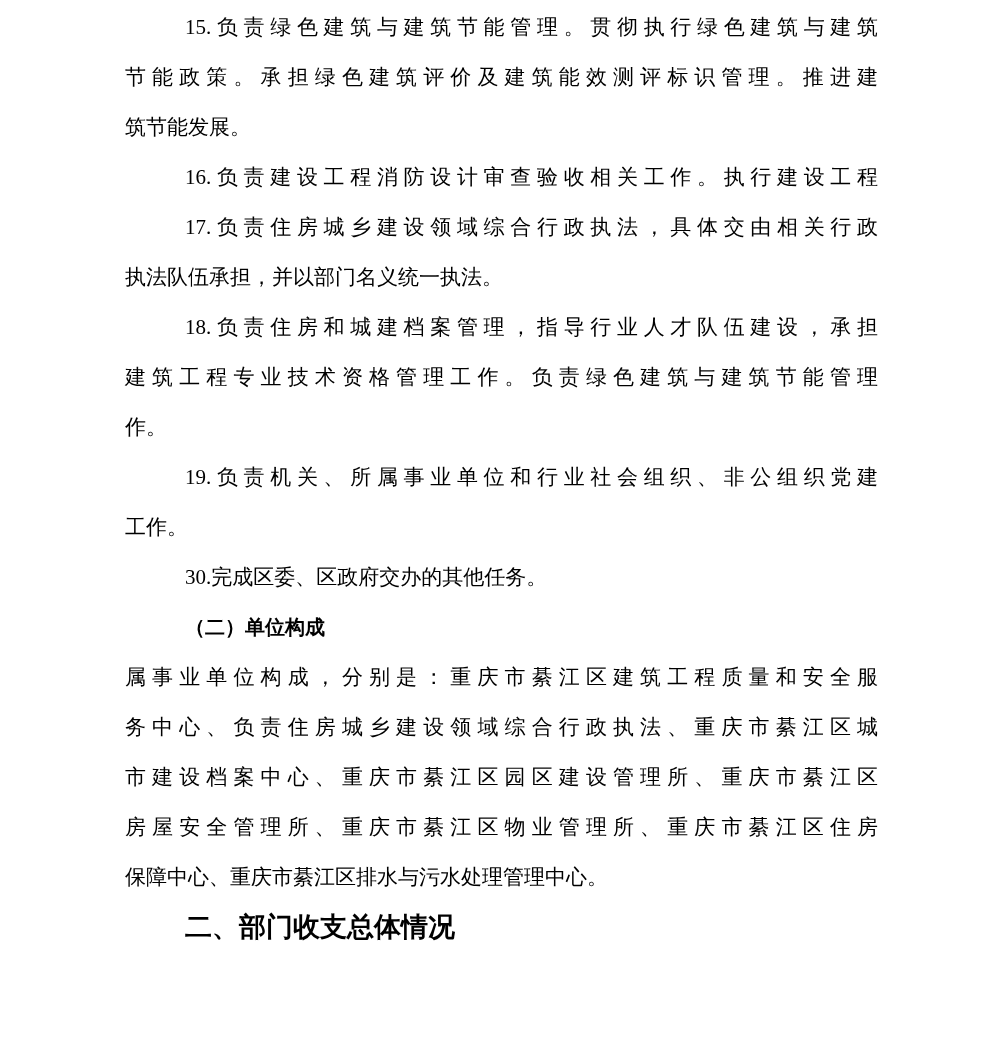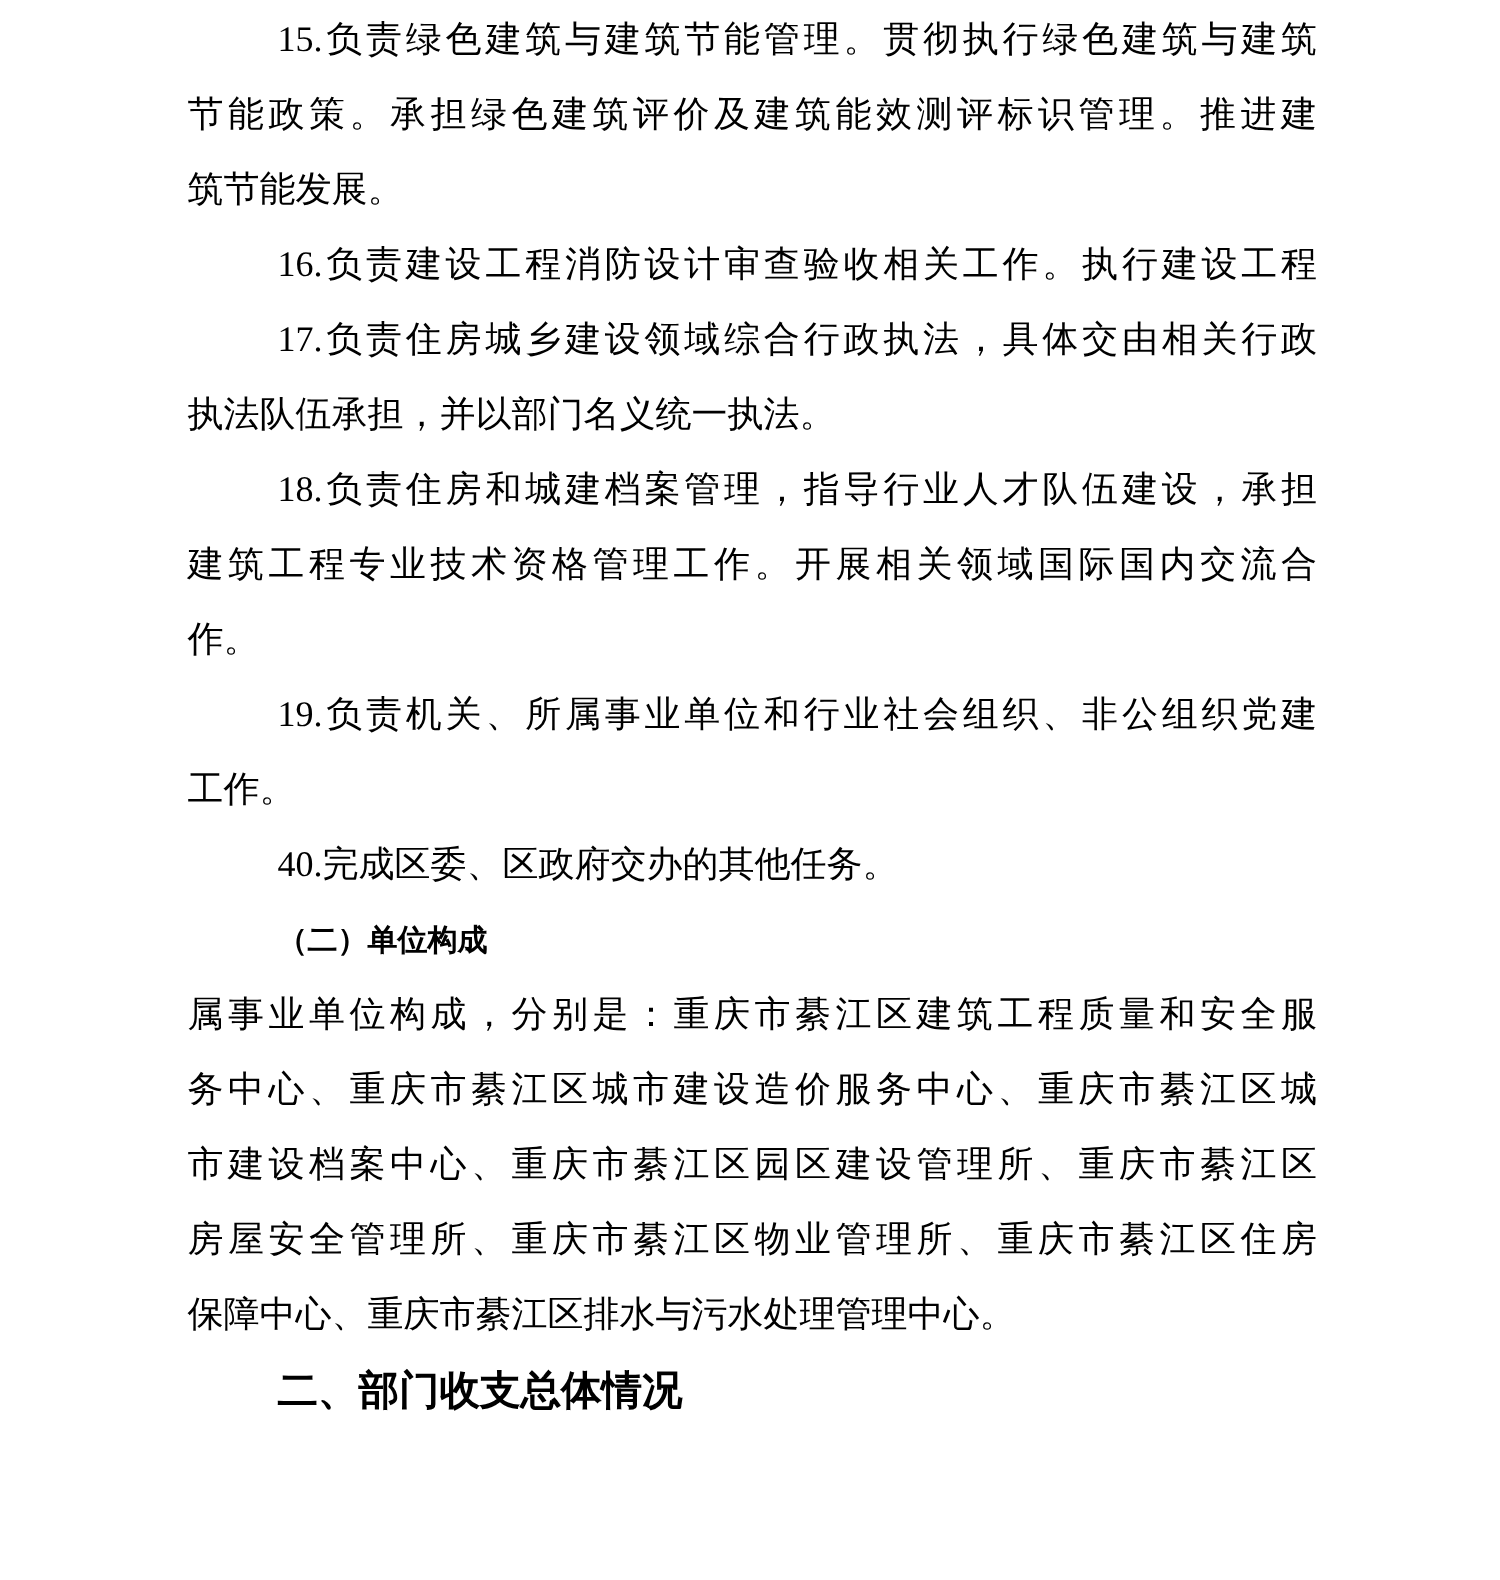--- a/index.html
+++ b/index.html
@@ -17,21 +17,21 @@
   }
   .doc {
     position: absolute;
     left: 125px;
     top: 2px;
     width: 753px;
   }
   .line {
     height: 50px;
     line-height: 50px;
-    font-size: 24px;
+    font-size: 21px;
     letter-spacing: 0;
     text-align: justify;
     text-align-last: justify;
     text-justify: inter-character;
   }
   .indent {
     text-indent: 60px;
   }
   .flush {
     text-align: center;
@@ -62,40 +62,40 @@
     <div class="line indent">16.负责建设工程消防设计审查验收相关工作。执行建设工程</div>
   </div>
 
   <div>
     <div class="line indent">17.负责住房城乡建设领域综合行政执法，具体交由相关行政</div>
     <div class="line flush">执法队伍承担，并以部门名义统一执法。</div>
   </div>
 
   <div>
     <div class="line indent">18.负责住房和城建档案管理，指导行业人才队伍建设，承担</div>
-    <div class="line">建筑工程专业技术资格管理工作。开展相关领域国际国内交流合</div>
+    <div class="line">建筑工程专业技术资格管理工作。负责绿色建筑与建筑节能管理</div>
     <div class="line flush">作。</div>
   </div>
 
   <div>
     <div class="line indent">19.负责机关、所属事业单位和行业社会组织、非公组织党建</div>
     <div class="line flush">工作。</div>
   </div>
 
   <div>
-    <div class="line indent flush">40.完成区委、区政府交办的其他任务。</div>
+    <div class="line indent flush">30.完成区委、区政府交办的其他任务。</div>
   </div>
 
   <div>
     <div class="line indent flush h-serif">（二）单位构成</div>
   </div>
 
   <div>
     <div class="line">属事业单位构成，分别是：重庆市綦江区建筑工程质量和安全服</div>
-    <div class="line">务中心、重庆市綦江区城市建设造价服务中心、重庆市綦江区城</div>
+    <div class="line">务中心、负责住房城乡建设领域综合行政执法、重庆市綦江区城</div>
     <div class="line">市建设档案中心、重庆市綦江区园区建设管理所、重庆市綦江区</div>
     <div class="line">房屋安全管理所、重庆市綦江区物业管理所、重庆市綦江区住房</div>
     <div class="line flush">保障中心、重庆市綦江区排水与污水处理管理中心。</div>
   </div>
 
   <div>
     <div class="line indent flush h-sans">二、部门收支总体情况</div>
   </div>
 
 </div>

